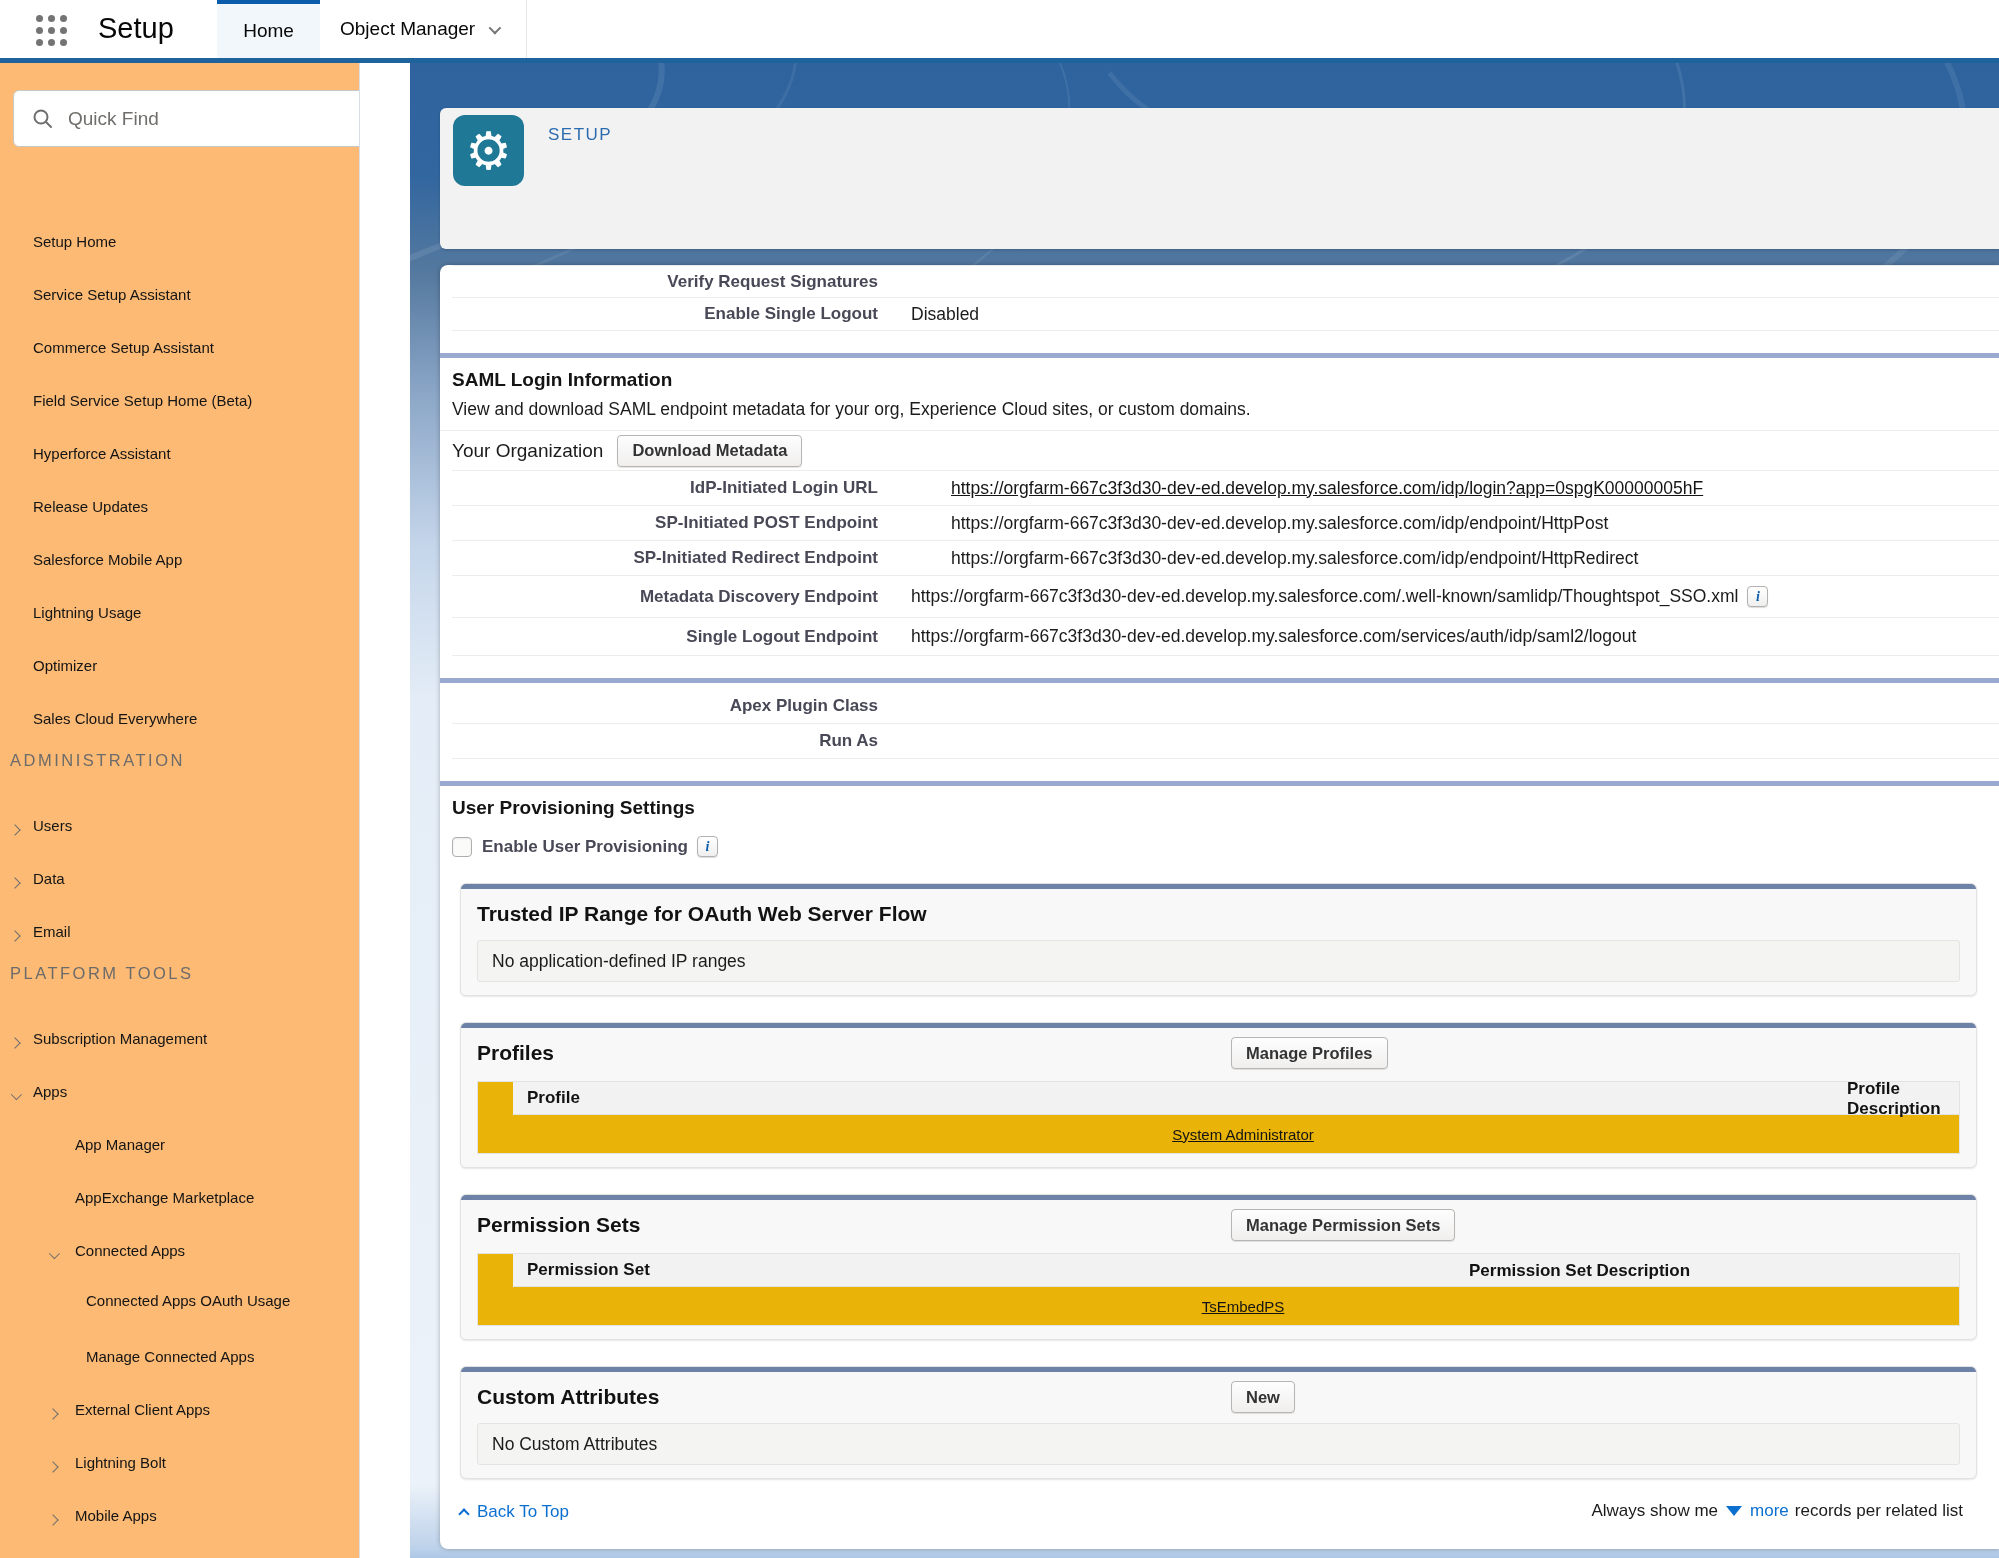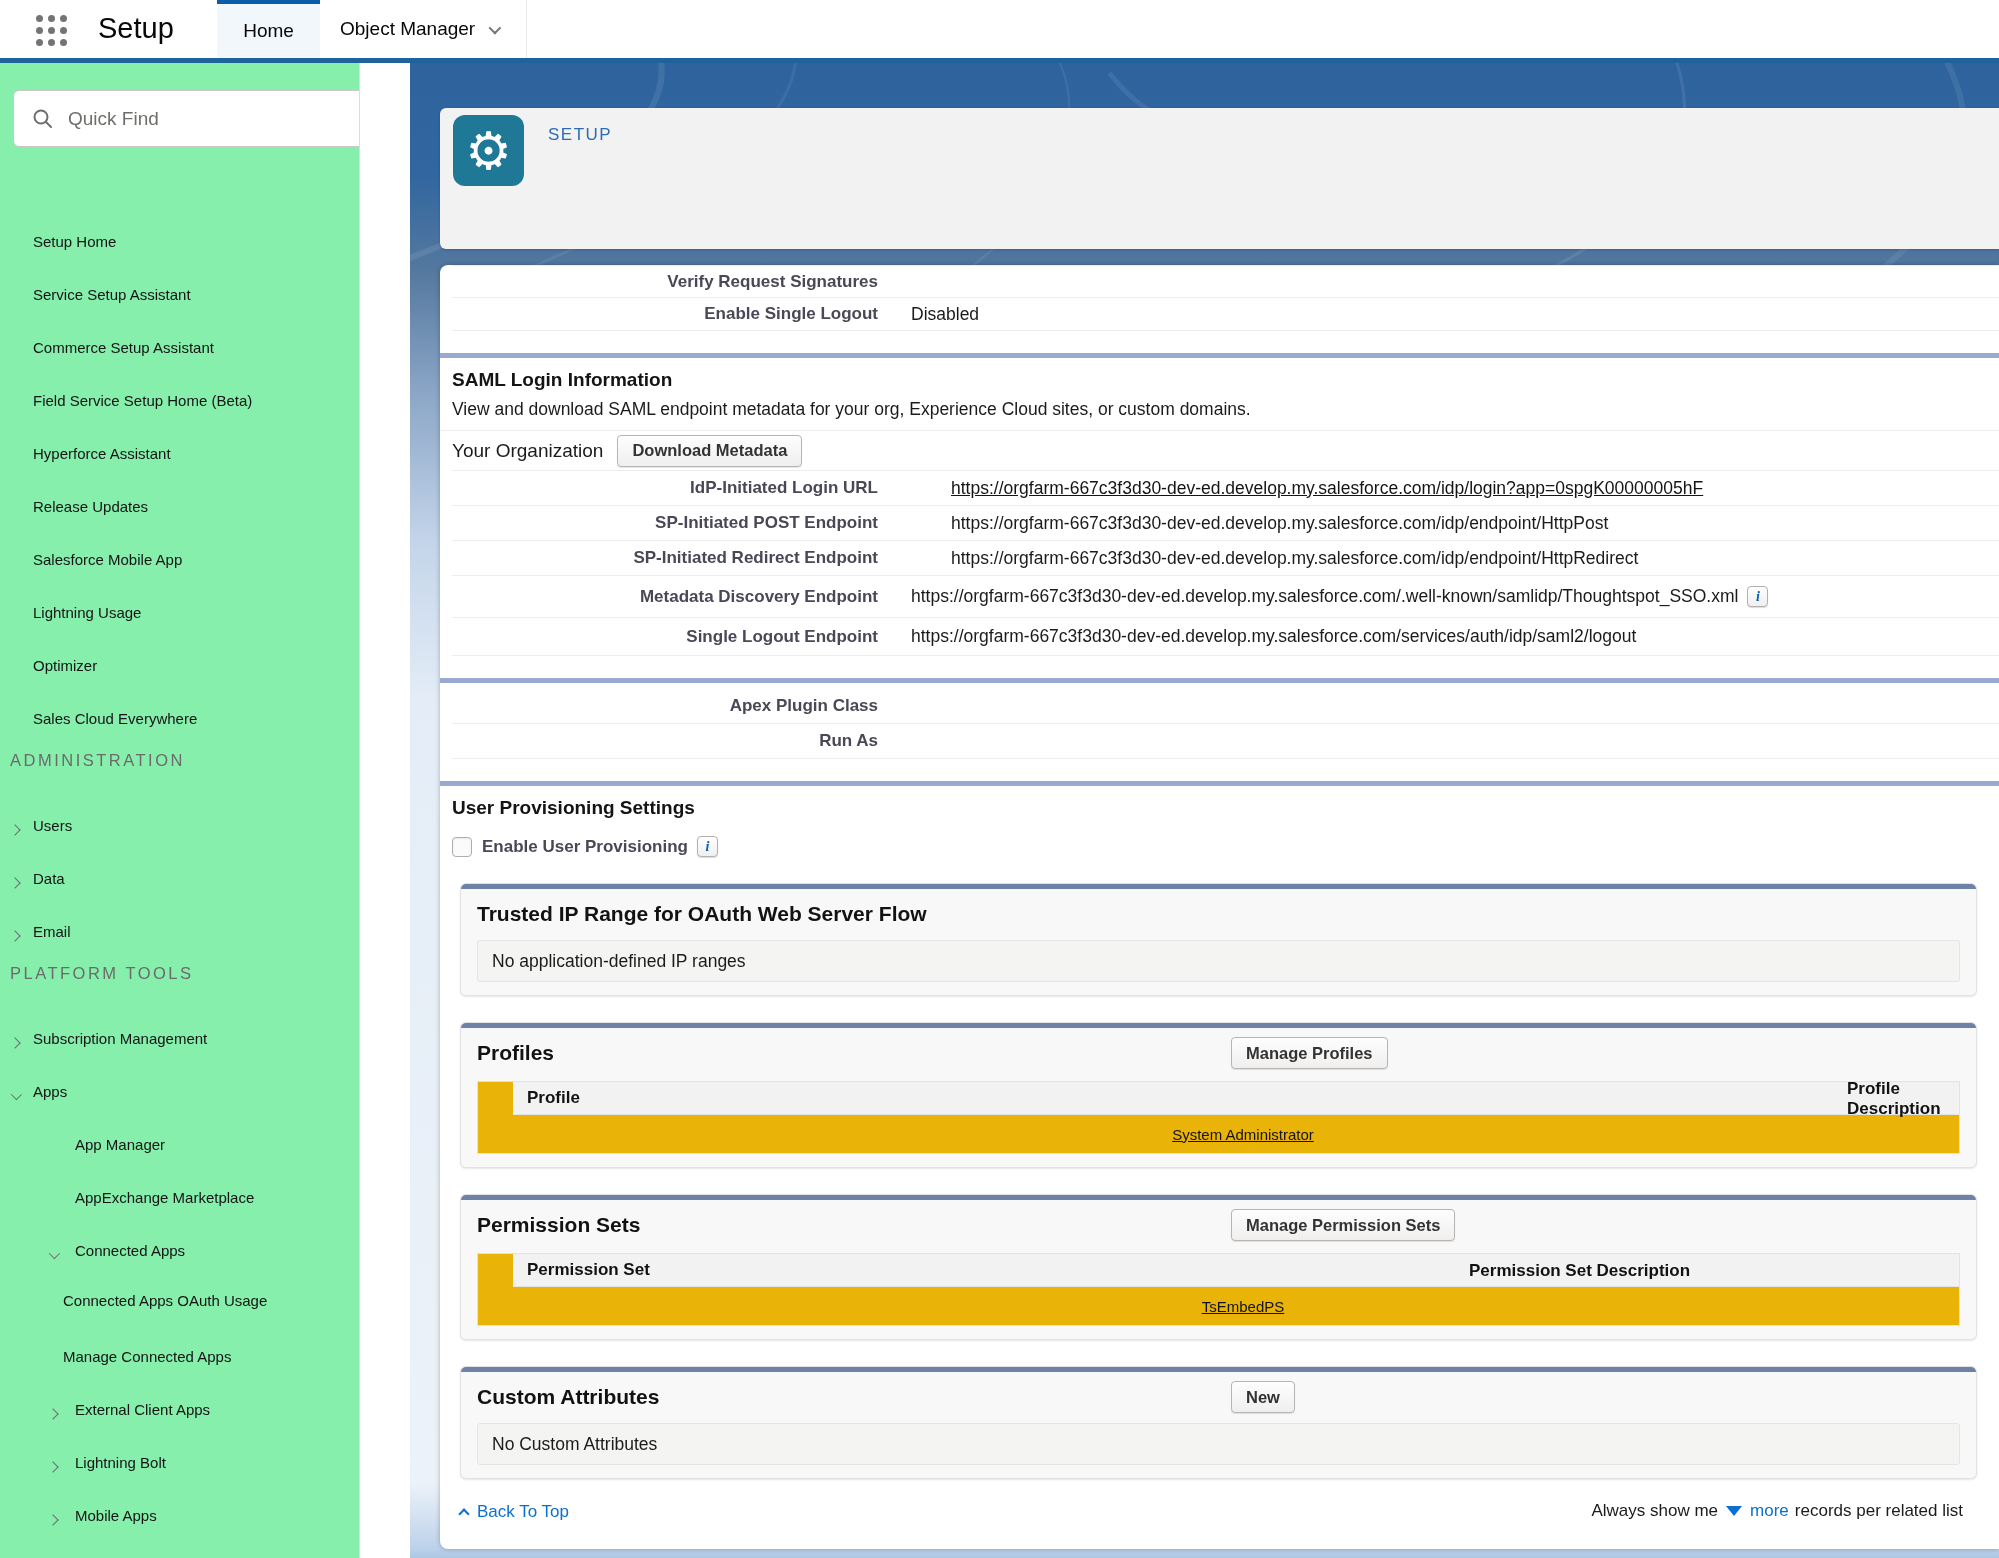--- a/index.html
+++ b/index.html
@@ -24,35 +24,35 @@
                 border-top:4px solid var(--brand-blue); }
   .tab.om { left:320px; padding:0 28px 0 20px; border-right:1px solid #e8e8e8; }
 
   .chv { display:inline-block; width:9px; height:9px;
          border-right:2px solid #757575; border-bottom:2px solid #757575; }
   .chv.d { transform:rotate(45deg) translateY(-2px); }
   .chv.r { transform:rotate(-45deg); }
   .chv.sm { width:8px; height:8px; border-width:1.6px; border-color:#6e6e6e; }
 
   
-  .sidebar { position:absolute; top:63px; bottom:0; left:0; width:360px; background:#86efac;
+  .sidebar { position:absolute; top:63px; bottom:0; left:0; width:360px; background:#fdba74;
              border-right:1px solid #d8dde6; overflow:hidden; z-index:5; }
   .quickfind { position:absolute; top:27px; left:13px; width:366px; height:57px;
                border:1px solid #c9c7c5; border-radius:6px; background:#fff;
                display:flex; align-items:center; }
   .quickfind svg { margin-left:18px; flex:0 0 auto; }
   .quickfind input { flex:1; height:100%; border:none; outline:none; background:transparent;
                      font-family:"Liberation Sans",sans-serif; font-size:19px; padding-left:14px; color:#181818; }
   .quickfind input::placeholder { color:#706e6b; }
   .nav { position:absolute; top:134px; left:0; right:0; }
   .nav-item { position:relative; min-height:53px; display:flex; align-items:flex-end;
               padding-left:33px; font-size:15px; color:#141414; cursor:pointer; }
   .nav-item .chv { position:absolute; left:11px; }
   .nav-item.lvl2 { padding-left:75px; } .nav-item.lvl2 .chv { left:49px; }
-  .nav-item.lvl3 { padding-left:63px; }
+  .nav-item.lvl3 { padding-left:86px; }
   .nav-item.wrap span { max-width:250px; line-height:1.45; }
   .nav-head { margin-top:12px; height:42px; display:flex; align-items:center; padding-left:10px;
               font-size:16.5px; letter-spacing:2.5px; color:#6b6b6b; }
 
   
   .main { position:absolute; top:63px; left:410px; right:0; bottom:0;
     background:linear-gradient(180deg,#2e639e 0px,#31669f 110px,#55799f 210px,#8ba6c7 330px,
       #c4d5ea 480px,#e4edf7 640px,#ecf2f9 1420px,#bcd1ea 1486px,#abc6e6 100%); }
   .swirls { position:absolute; top:0; left:0; width:100%; height:230px; }
 

